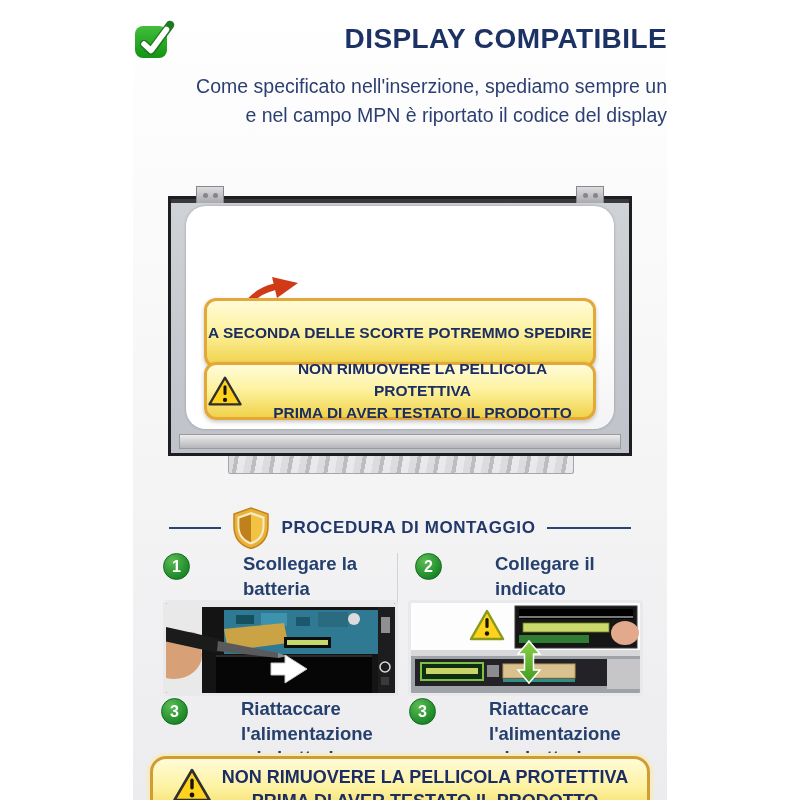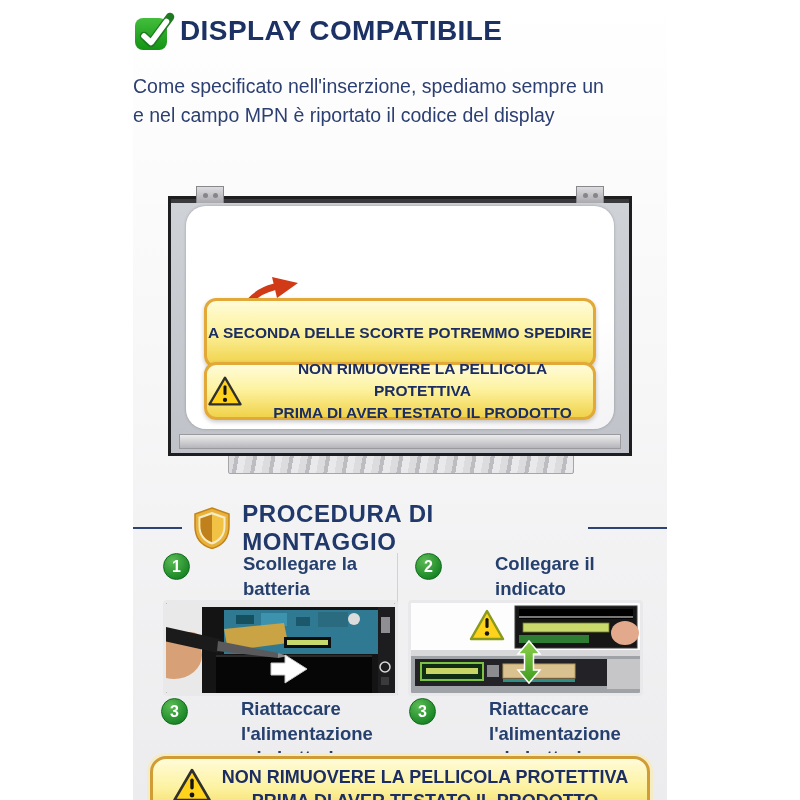--- a/index.html
+++ b/index.html
@@ -2,25 +2,25 @@
 <html><head>
 <meta charset="utf-8">
 <style>
   html,body{margin:0;padding:0;background:#ffffff;}
   .page{position:relative;width:800px;height:800px;overflow:hidden;background:#ffffff;
         font-family:"Liberation Sans",sans-serif;}
   .col{position:absolute;left:133px;top:0;width:534px;height:800px;
        background:linear-gradient(180deg,#ffffff 0%,#f7f7f8 45%,#ececee 100%);}
 
   
-  .title-row{position:absolute;top:8px;left:0;width:100%;height:46px;
-             display:flex;align-items:center;justify-content:flex-start;gap:5px;}
+  .title-row{position:absolute;top:16px;left:0;width:100%;height:46px;
+             display:flex;align-items:center;justify-content:space-between;gap:5px;}
   .check-ic{width:42px;height:42px;flex:0 0 auto;}
   .page-title{font-size:28px;font-weight:bold;color:#1d3264;letter-spacing:.4px;}
-  .intro{position:absolute;top:72px;left:0;width:100%;text-align:left;
+  .intro{position:absolute;top:72px;left:0;width:100%;text-align:right;
          color:#2c3f72;font-size:19.5px;line-height:29px;}
 
   
   .panel-fig{position:absolute;top:186px;left:35px;width:464px;height:302px;}
   .hinge{position:absolute;top:0;width:26px;height:16px;z-index:2;
          background:linear-gradient(#dddde0,#aaaaae);border:1px solid #88888c;border-bottom:none;
          display:flex;align-items:center;justify-content:center;gap:5px;}
   .hinge-l{left:28px;} .hinge-r{right:28px;}
   .hinge .hole{width:5px;height:5px;border-radius:50%;background:#86868a;}
   .panel-body{position:absolute;top:10px;left:0;right:0;height:260px;z-index:1;
@@ -45,21 +45,21 @@
   .note-stock{top:112px;height:70px;flex-direction:column;}
   .note-film{top:176px;height:58px;gap:9px;}
   .tri-ic{width:36px;height:32px;flex:0 0 auto;}
 
   
   .proc-head{position:absolute;top:506px;left:0;width:100%;height:44px;
              display:flex;align-items:center;justify-content:center;gap:11px;}
   .rule{height:2px;background:#2c4474;}
   .rule-l{width:52px;} .rule-r{width:84px;}
   .shield-ic{width:38px;height:42px;flex:0 0 auto;}
-  .proc-title{font-size:24px;font-weight:bold;color:#21386b;letter-spacing:.6px;}
+  .proc-title{font-size:17px;font-weight:bold;color:#21386b;letter-spacing:.6px;}
 
   .step{position:absolute;display:flex;gap:9px;width:232px;}
   .badge{width:27px;height:27px;border-radius:50%;flex:0 0 auto;margin-top:1px;
          background:radial-gradient(circle at 35% 28%,#5cbb55,#218d2b 65%,#116a1d 100%);
          border:1px solid #0f6a1b;box-sizing:border-box;
          color:#fff;font-weight:bold;font-size:16px;
          display:flex;align-items:center;justify-content:center;}
   .step-text{color:#26406e;font-weight:bold;font-size:18.5px;line-height:1.33;margin-left:44px;}
   .s1{top:552px;left:30px;} .s2{top:552px;left:282px;}
   .s3a{top:697px;left:28px;} .s3b{top:697px;left:276px;}

